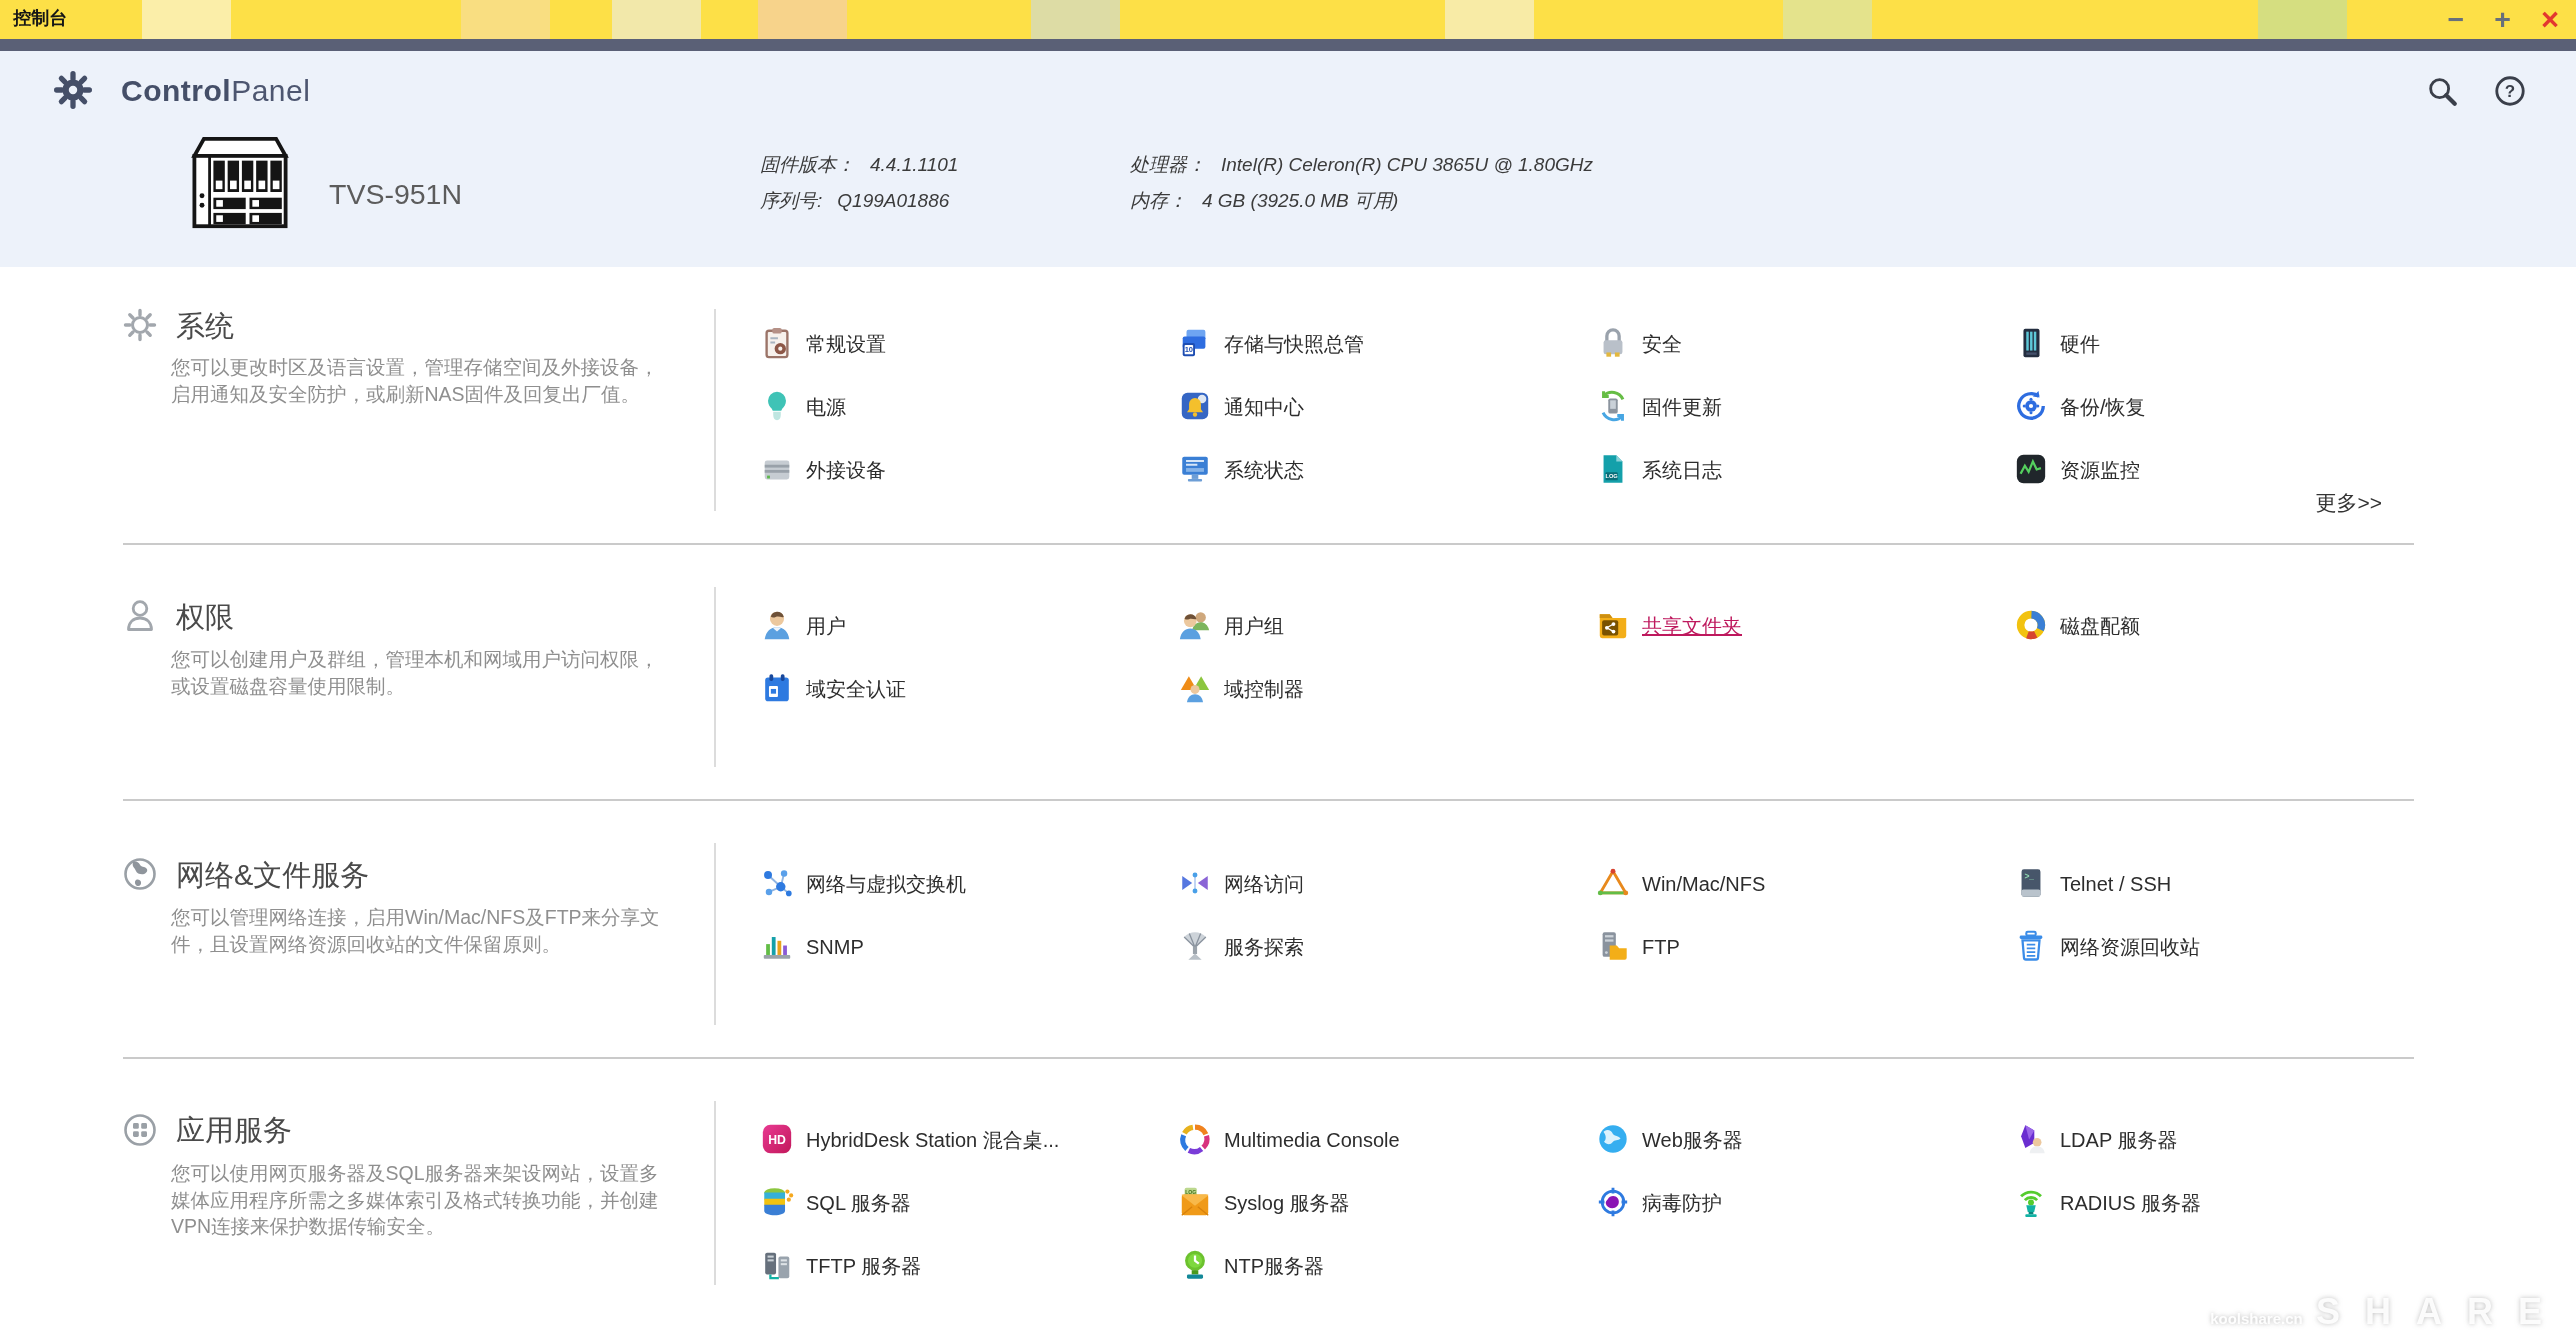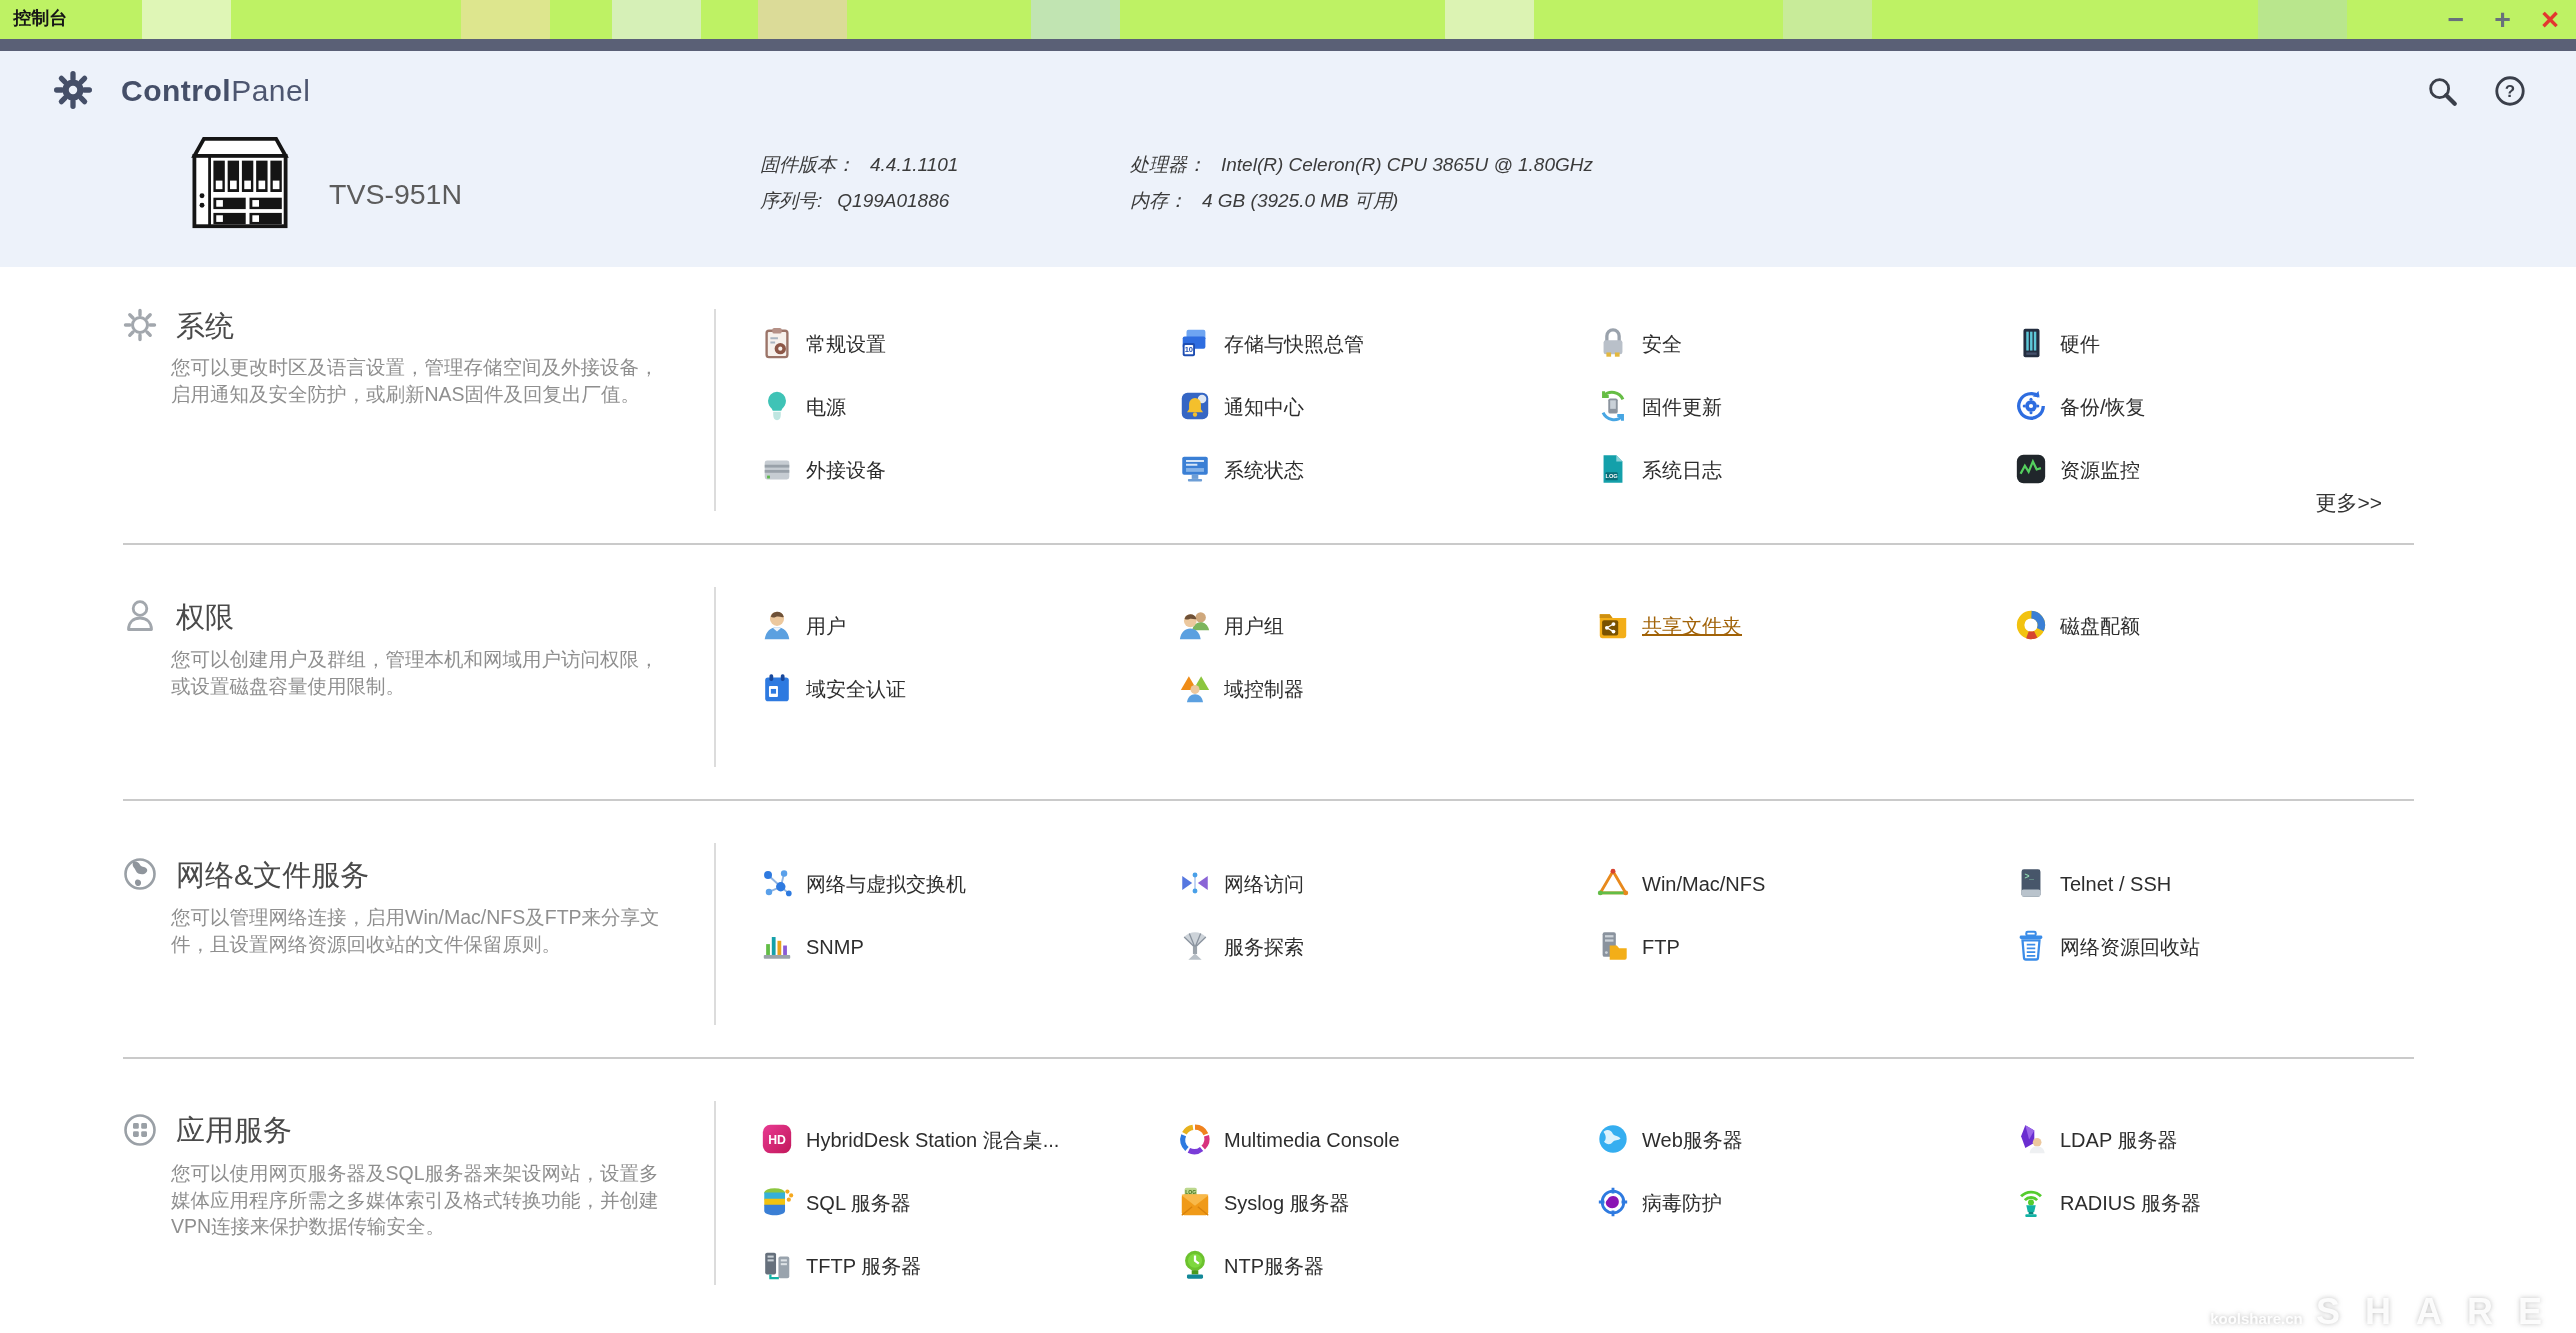--- a/index.html
+++ b/index.html
@@ -2,21 +2,21 @@
 <html style="font-size:15px"><head>
 <meta charset="utf-8">
 <style>
   html,body{margin:0;padding:0;}
   body{
     width:2576px;height:1333px;position:relative;overflow:hidden;background:#fff;
     font-family:"Liberation Sans","DejaVu Sans",sans-serif;
     -webkit-font-smoothing:antialiased;
   }
   
-  .desktop-strip{position:relative;height:39px;background:#bef264;overflow:hidden;}
+  .desktop-strip{position:relative;height:39px;background:#fde047;overflow:hidden;}
   .bg-ico{position:absolute;top:-28.5px;width:89px;height:89px;border-radius:25px;opacity:.55;}
   .win-title{position:absolute;left:13.3px;top:5.7px;font-size:18px;font-weight:700;color:#161616;}
   .win-controls{position:absolute;right:17px;top:0;height:39px;display:flex;align-items:center;gap:30px;}
   .wc{font-size:28.5px;font-weight:700;color:#68707b;line-height:1;cursor:pointer;}
   .wc.close{color:#e3372f;font-size:31px;}
   .dark-bar{height:12.3px;background:#5a6076;}
   
   .panel{background:#edf2fa;}
   .app-header{position:relative;height:74px;}
   .logo-gear{position:absolute;left:54px;top:20px;}
@@ -35,21 +35,21 @@
   .content{position:relative;background:#fff;}
   .panel-sec{position:relative;}
   .sec-head{position:absolute;left:120px;display:flex;align-items:center;gap:16px;}
   .sec-head h2{font-size:29px;color:#4a4a4a;font-weight:500;margin:0;}
   .sec-desc{position:absolute;left:171px;width:496px;font-size:19.5px;color:#8f8f8f;line-height:26.6px;}
   .v-div{position:absolute;left:714px;top:42px;bottom:32px;width:1.9px;background:#dcdcdc;}
   .grid{position:absolute;left:760px;display:grid;grid-template-columns:repeat(4,418px);grid-auto-rows:63px;align-items:center;}
   .item{display:flex;align-items:center;gap:12px;cursor:pointer;width:max-content;max-width:414px;}
   .item svg{flex:0 0 auto;}
   .item .lbl{font-size:20px;color:#2d2d2d;white-space:nowrap;overflow:hidden;text-overflow:ellipsis;max-width:367px;}
-  .item.link .lbl{color:#a16207;text-decoration:underline;}
+  .item.link .lbl{color:#be185d;text-decoration:underline;}
   .more{position:absolute;right:194px;font-size:21px;color:#333;cursor:pointer;}
   .h-div{height:1.9px;background:#cacaca;margin:0 162px 0 123px;}
   
   .watermark{position:absolute;right:34px;bottom:0;text-align:right;pointer-events:none;z-index:5;}
   .wm-kool{font-size:87px;font-weight:800;line-height:74px;color:rgba(255,255,255,.9);
     text-shadow:0 0 6.6px rgba(140,140,140,.55);letter-spacing:0.9px;}
   .wm-row{display:flex;align-items:baseline;justify-content:flex-end;gap:13.3px;margin-top:1.9px;}
   .wm-site{font-size:15px;font-weight:700;color:rgba(255,255,255,.95);text-shadow:0 0 4.7px rgba(140,140,140,.6);}
   .wm-share{font-size:36px;font-weight:800;letter-spacing:25px;margin-right:-25px;color:rgba(255,255,255,.9);
     text-shadow:0 0 5.7px rgba(140,140,140,.55);}

